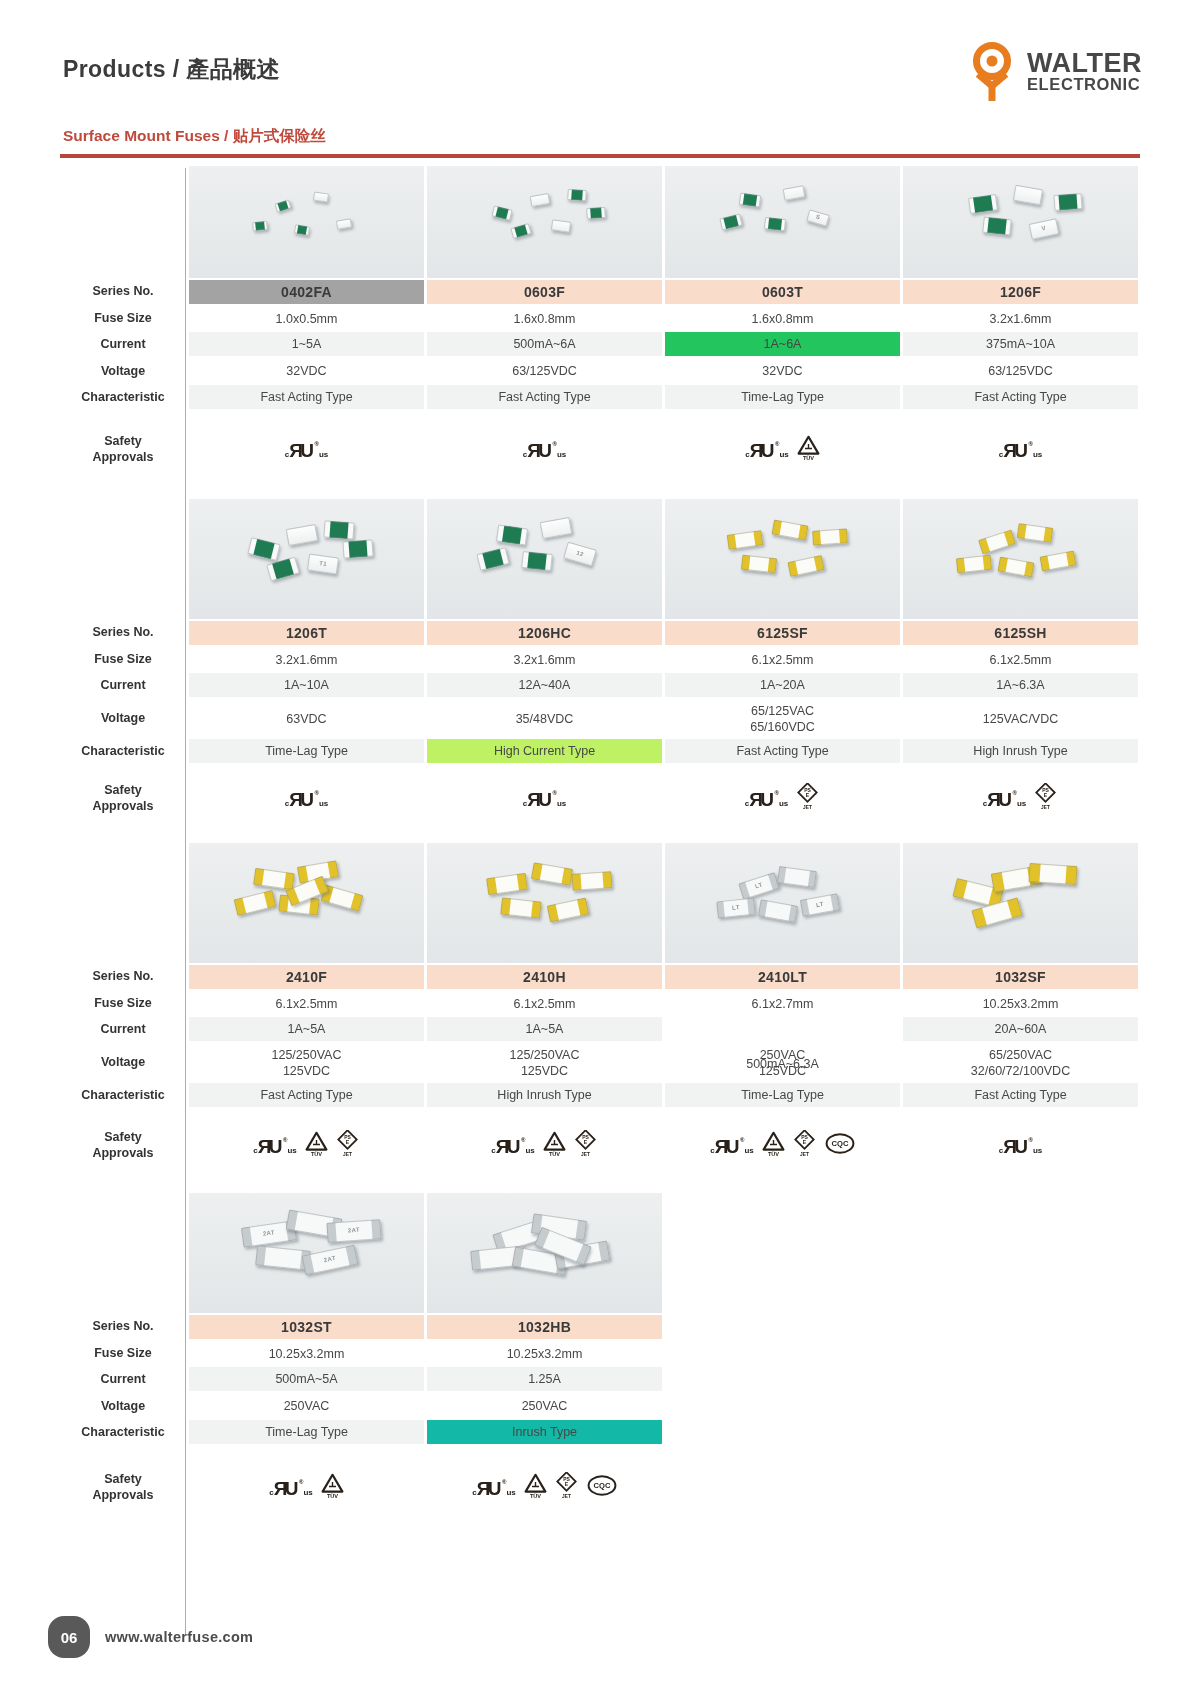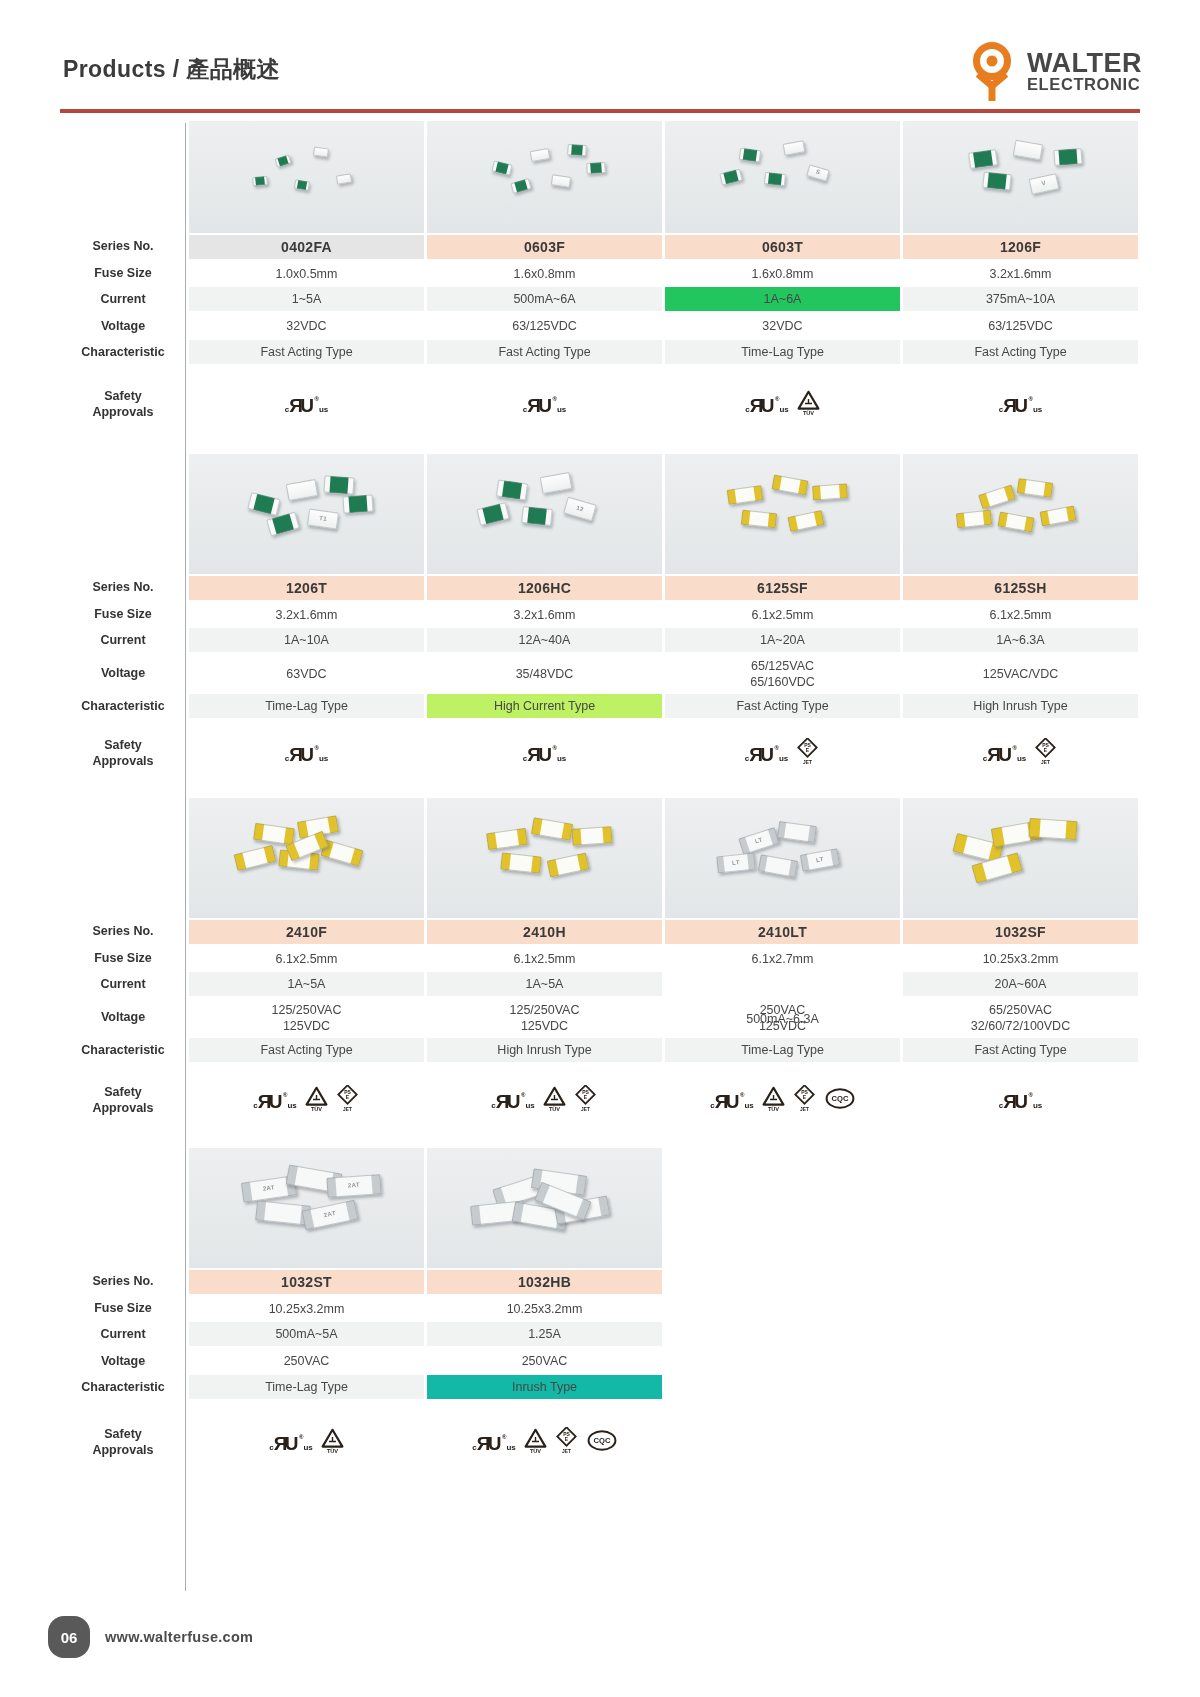--- a/index.html
+++ b/index.html
@@ -62,20 +62,21 @@
         <path d="M12 34 L26 46 L40 34" fill="none" stroke="#e87d1f" stroke-width="7" stroke-linejoin="miter"></path>
         <path d="M26 44 L26 61" fill="none" stroke="#e87d1f" stroke-width="7"></path>
       </svg>
       <div class="logo-text">
         <span class="logo-line1">WALTER</span>
         <span class="logo-line2">ELECTRONIC</span>
       </div>
     </div>
   </div>
 
+  <h2 class="sec-head" style="color: rgb(191, 74, 60);">Surface Mount Fuses / 贴片式保险丝</h2>
   <div class="red-bar" style="background: rgb(181, 71, 60);"></div>
 
   <main id="table-root">
       <section class="psec" style="grid-template-rows: 112px 28px 26px 26px 27px 26px 78px;">
         <div class="lab"></div>
         <div class="cell photo">
           <span class="chip green" style="width: 15px; height: 9px; left: 40%; top: 36%; transform: translate(-50%, -50%) rotate(-18deg);"></span>
           <span class="chip white" style="width: 15px; height: 9px; left: 56%; top: 28%; transform: translate(-50%, -50%) rotate(8deg);"></span>
           <span class="chip green" style="width: 15px; height: 9px; left: 30%; top: 54%; transform: translate(-50%, -50%) rotate(-6deg);"></span>
           <span class="chip green" style="width: 15px; height: 9px; left: 48%; top: 57%; transform: translate(-50%, -50%) rotate(10deg);"></span>
@@ -101,21 +102,21 @@
         <div class="cell photo">
           <span class="chip green" style="width: 28px; height: 16px; left: 34%; top: 34%; transform: translate(-50%, -50%) rotate(-8deg);"></span>
           <span class="chip white" style="width: 28px; height: 16px; left: 53%; top: 26%; transform: translate(-50%, -50%) rotate(10deg);"></span>
           <span class="chip green" style="width: 28px; height: 16px; left: 70%; top: 32%; transform: translate(-50%, -50%) rotate(-4deg);"></span>
           <span class="chip green" style="width: 28px; height: 16px; left: 40%; top: 54%; transform: translate(-50%, -50%) rotate(6deg);"></span>
           <span class="chip white" style="width: 28px; height: 16px; left: 60%; top: 56%; transform: translate(-50%, -50%) rotate(-12deg);">
             <span class="mk">V</span>
           </span>
         </div>
         <div class="lab">Series No.</div>
-        <div class="cell series-cell" style="background: #e5e5e5;">0402FA</div>
+        <div class="cell series-cell" style="background: #a3a3a3;">0402FA</div>
         <div class="cell series-cell" style="background: rgb(250, 220, 202);">0603F</div>
         <div class="cell series-cell" style="background: rgb(250, 220, 202);">0603T</div>
         <div class="cell series-cell" style="background: rgb(250, 220, 202);">1206F</div>
         <div class="lab">Fuse Size</div>
         <div class="cell">1.0x0.5mm</div>
         <div class="cell">1.6x0.8mm</div>
         <div class="cell">1.6x0.8mm</div>
         <div class="cell">3.2x1.6mm</div>
         <div class="lab">Current</div>
         <div class="cell g" style="background: rgb(241, 242, 242);">1~5A</div>

